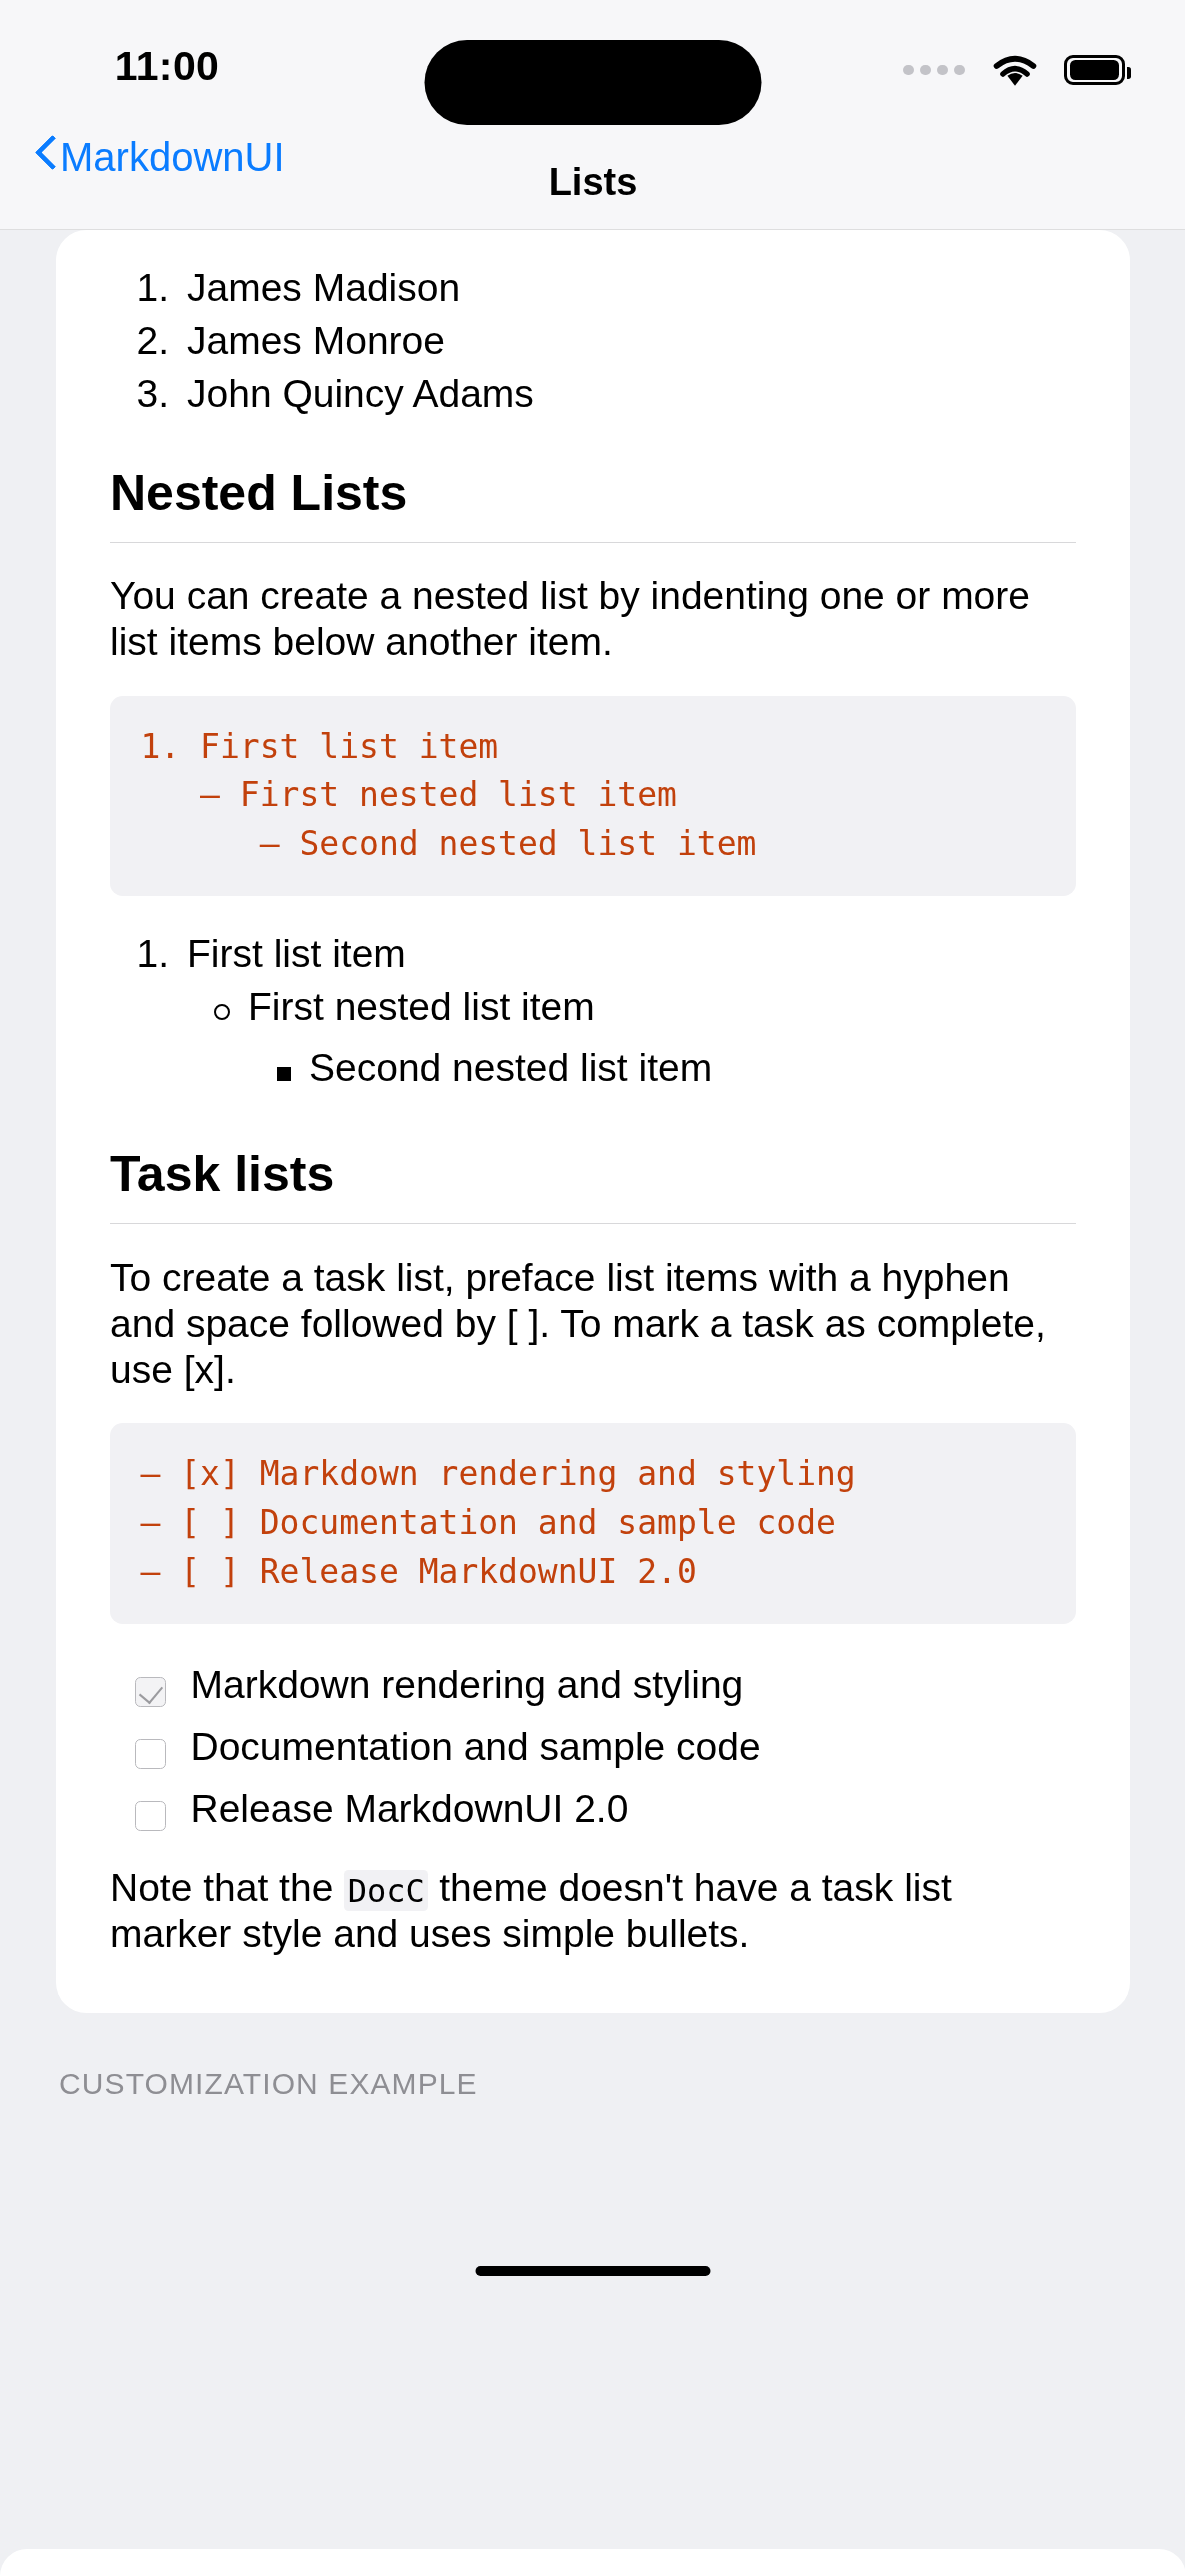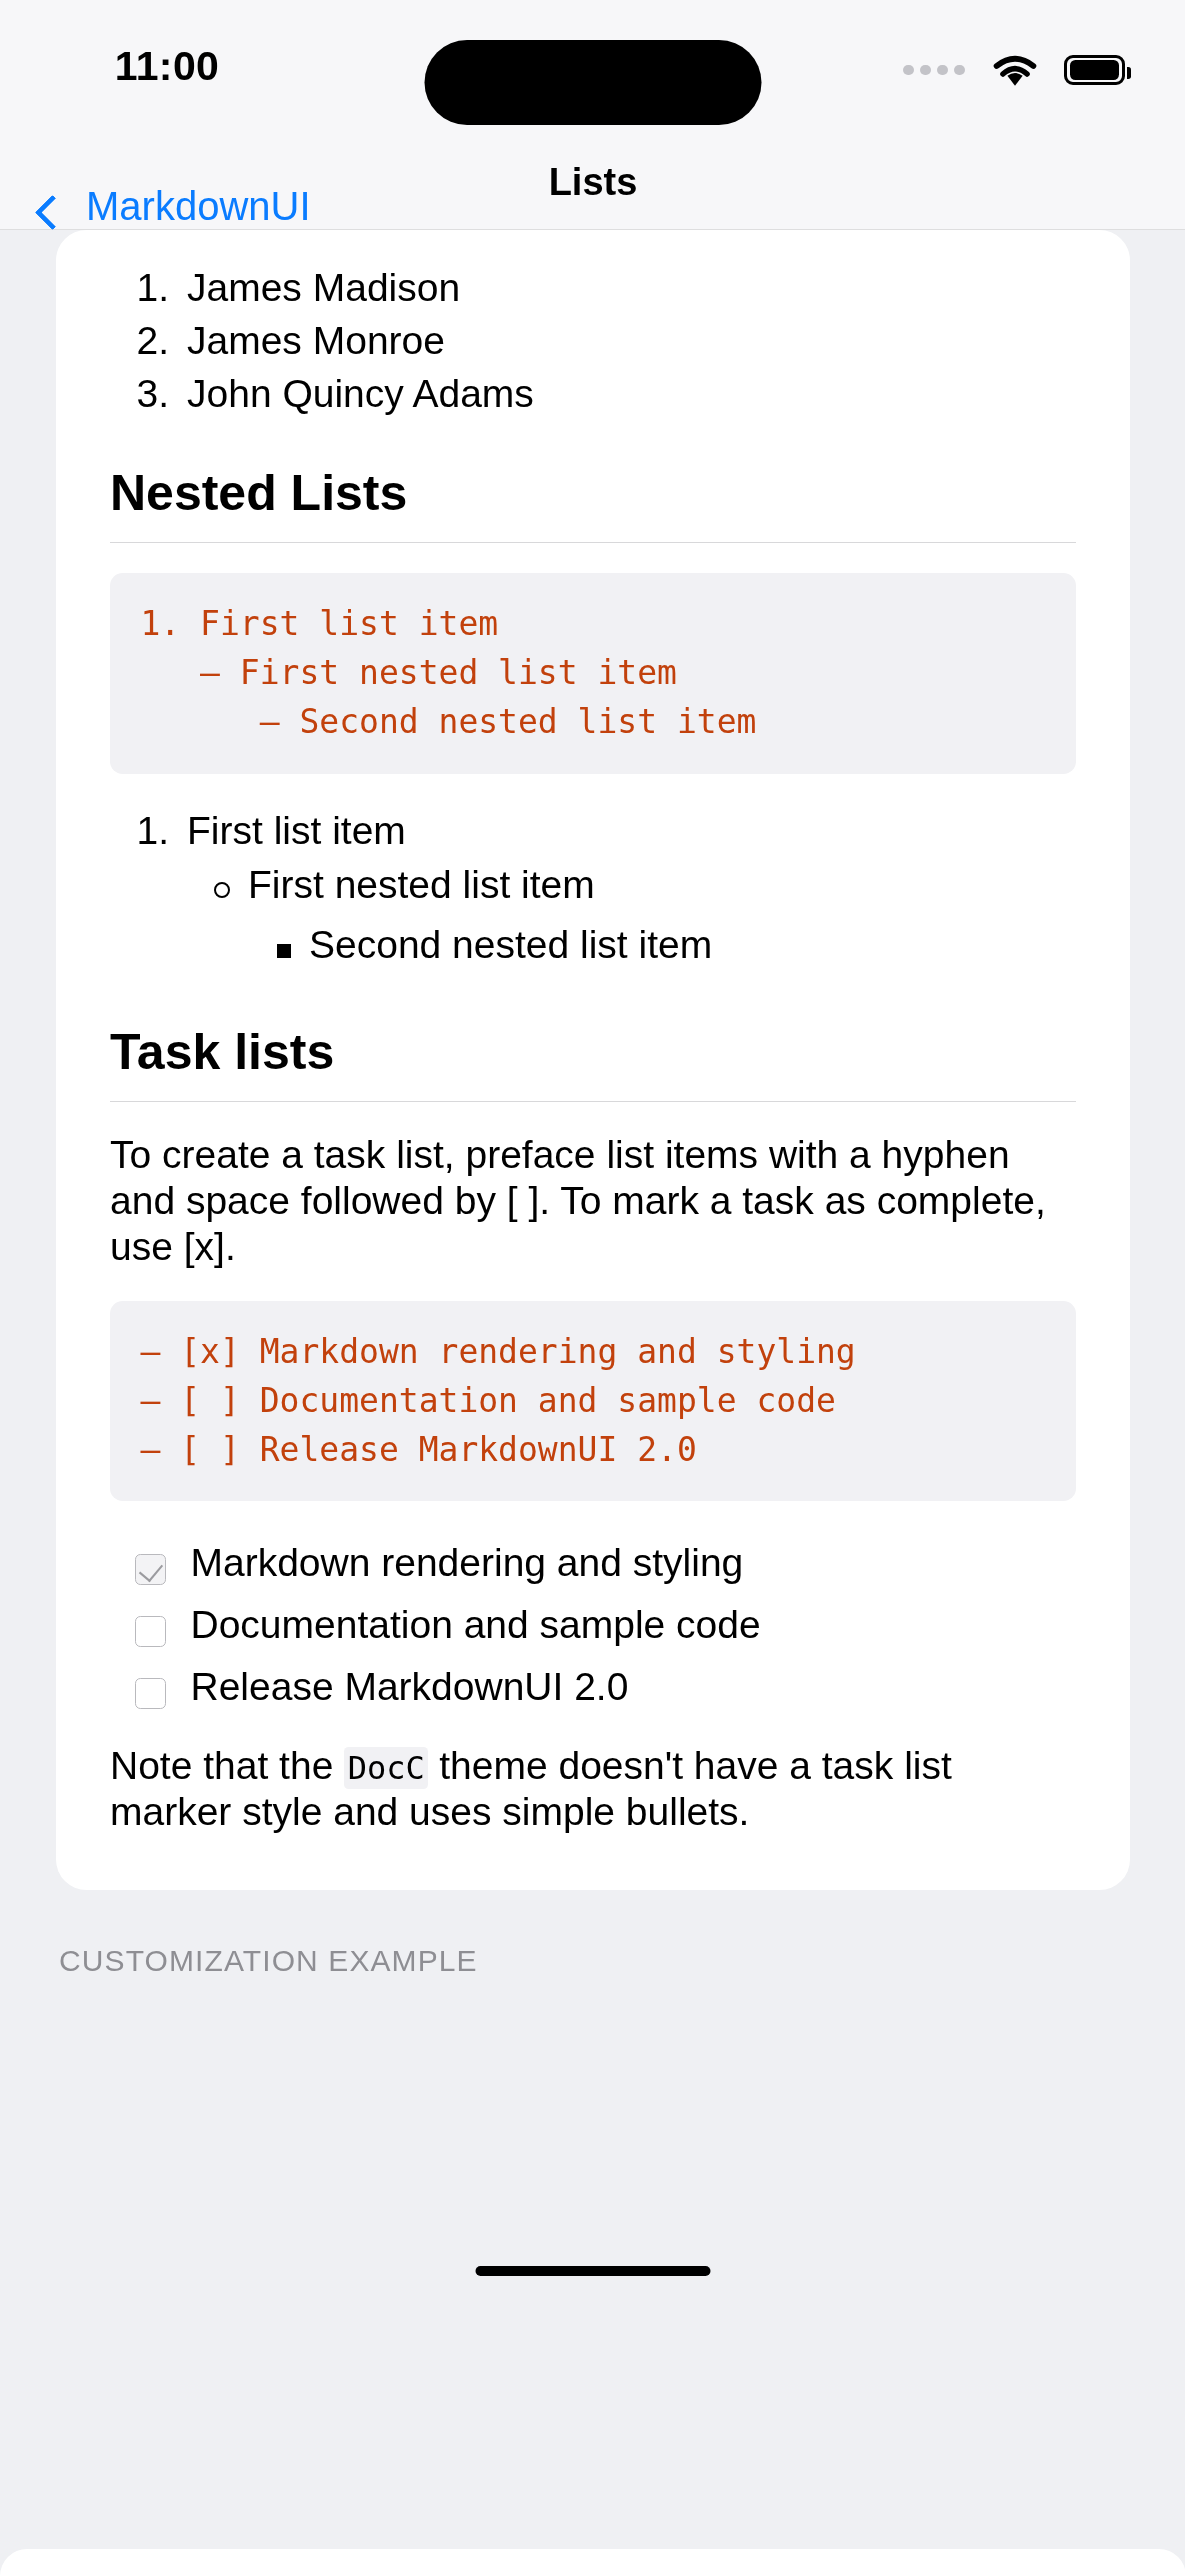--- a/index.html
+++ b/index.html
@@ -80,22 +80,22 @@
   
   .nav-bar {
     position: relative;
     height: 95px;
     background: #f7f7f9;
     border-bottom: 0.9px solid #dededf;
   }
   .nav-back {
     position: absolute;
     left: 36px; top: 0; bottom: 0;
-    display: flex; align-items: flex-end;
-    gap: 30px;
+    display: flex; align-items: flex-start;
+    gap: 4px;
     color: #0a7cff;
     cursor: pointer;
   }
   .chev {
     width: 20px; height: 34px;
     position: relative;
   }
   .chev::before {
     content: "";
     position: absolute;
@@ -324,20 +324,21 @@
             <span class="li-text">James Monroe</span>
           </div>
           <div class="li-row">
             <span class="li-marker">3.</span>
             <span class="li-text">John Quincy Adams</span>
           </div>
         </div>
 
         <h2 class="section">Nested Lists</h2>
         <div class="rule"></div>
+        <p class="para">You can create a nested list by indenting one or more list items below another item.</p>
         <pre class="code">1. First list item
    – First nested list item
       – Second nested list item</pre>
 
         <div>
           <div class="li-row">
             <span class="li-marker">1.</span>
             <span class="li-text">First list item</span>
           </div>
           <div class="li-row nested-1">

